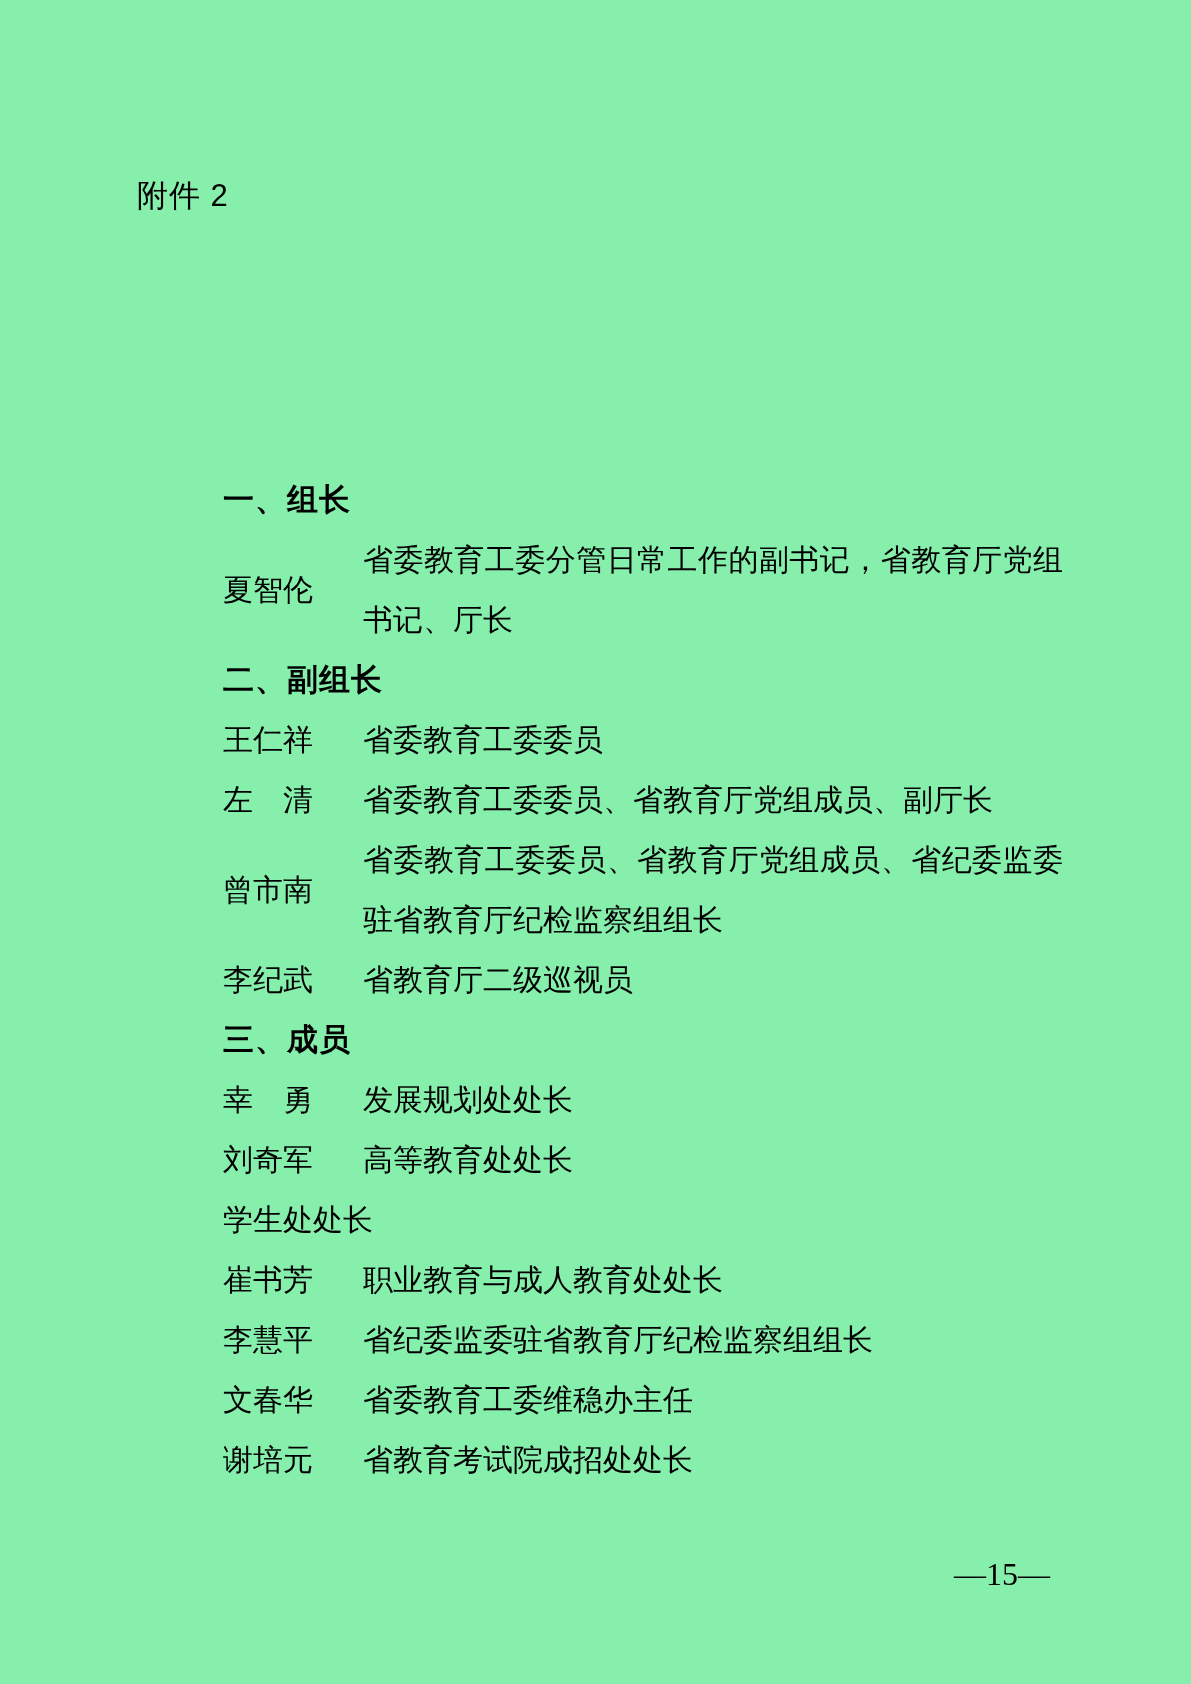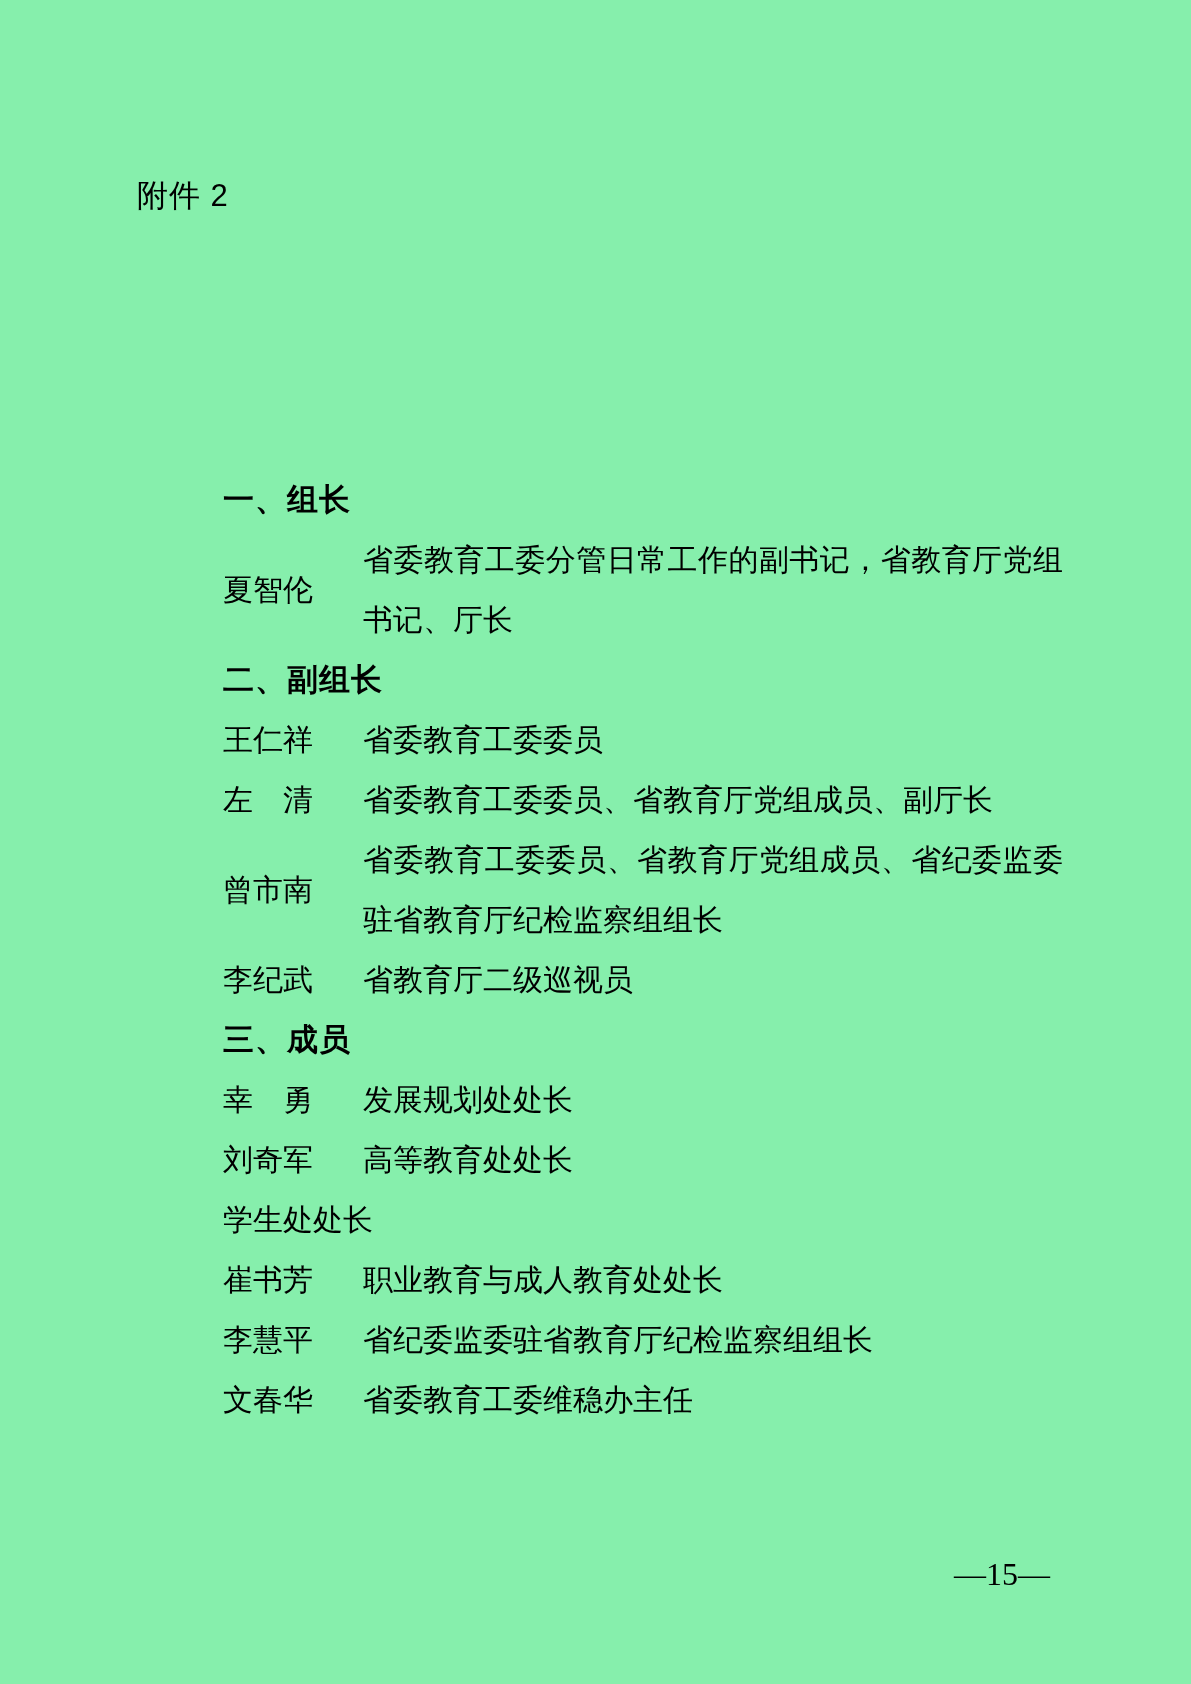--- a/index.html
+++ b/index.html
@@ -122,17 +122,21 @@
         <div class="member-role">职业教育与成人教育处处长</div>
       </div>
       <div class="member-row">
         <div class="member-name">李慧平</div>
         <div class="member-role">省纪委监委驻省教育厅纪检监察组组长</div>
       </div>
       <div class="member-row">
         <div class="member-name">文春华</div>
         <div class="member-role">省委教育工委维稳办主任</div>
       </div>
+      <div class="member-row">
+        <div class="member-name">谢培元</div>
+        <div class="member-role">省教育考试院成招处处长</div>
+      </div>
     </div>
 
   <div class="page-number">—15—</div>
 
 </div>
 
 </body></html>

